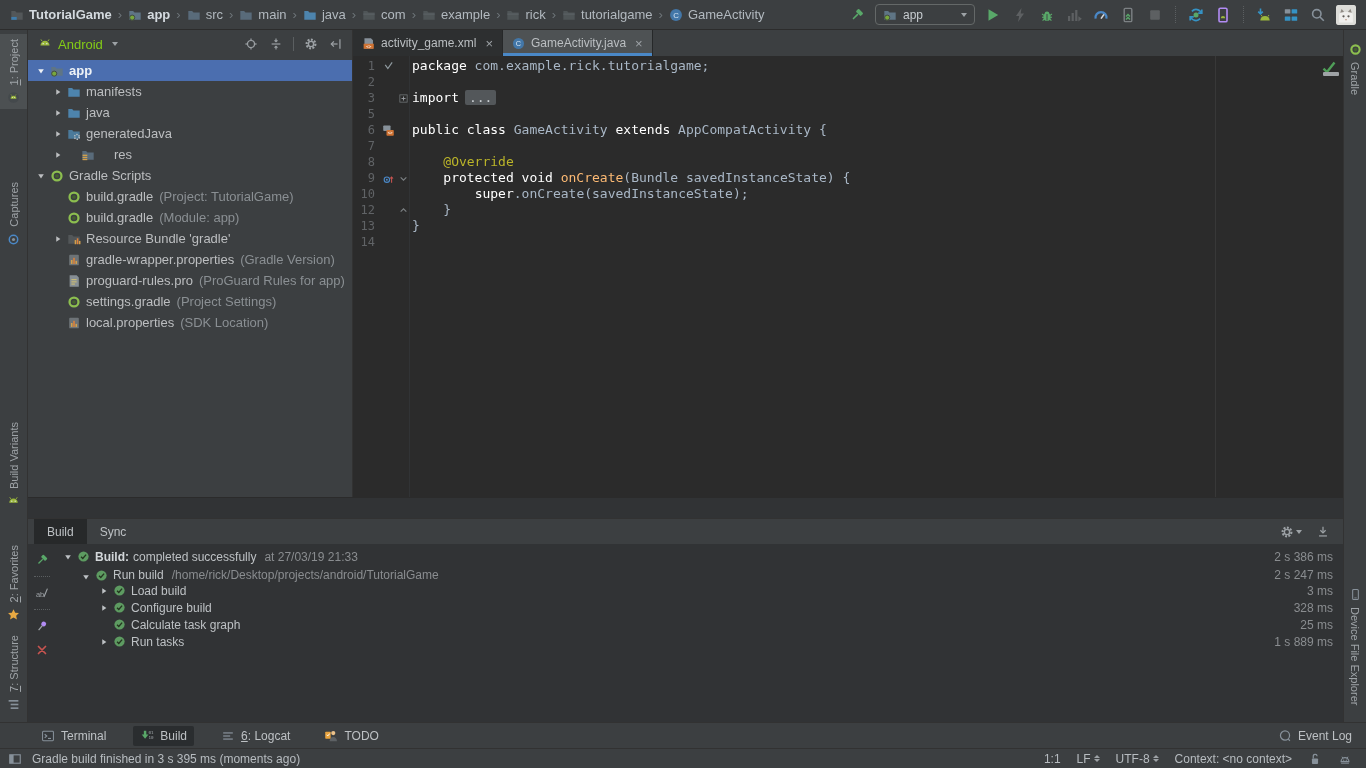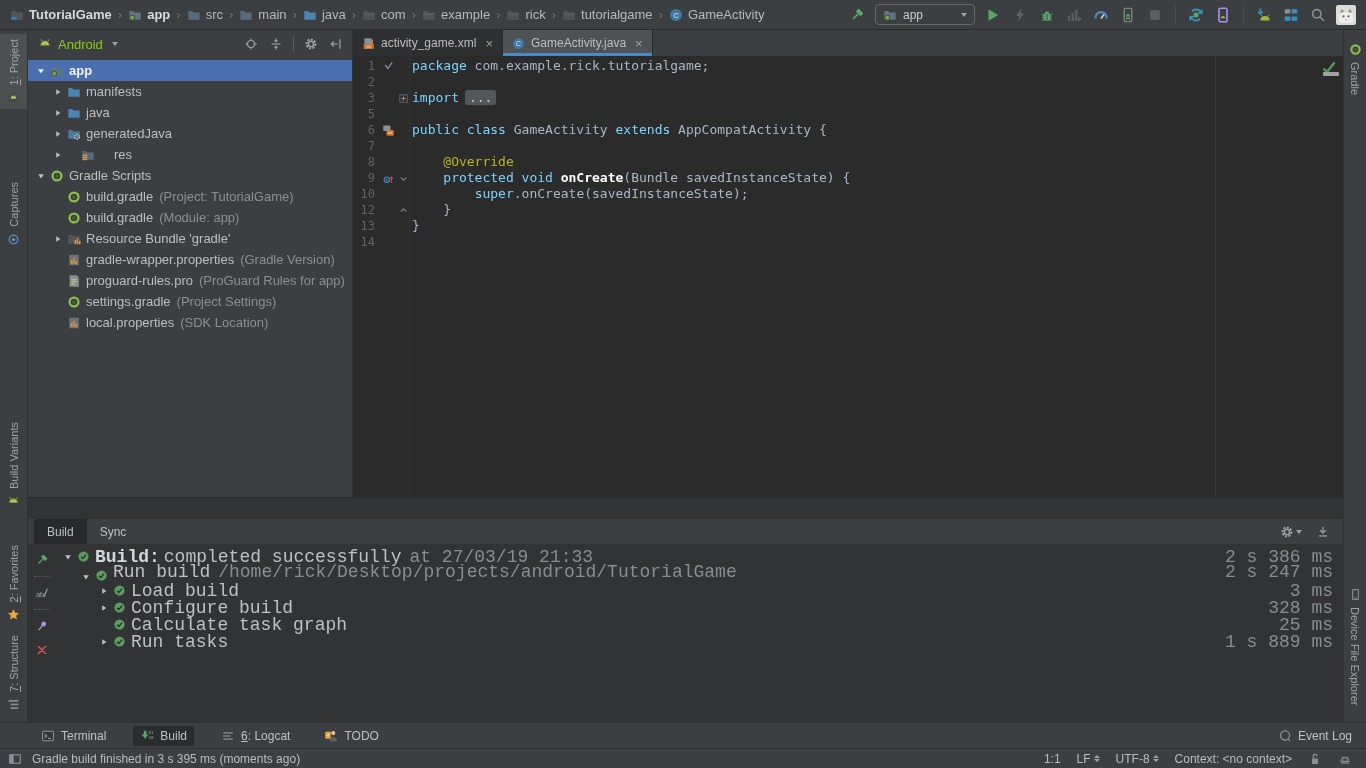--- a/index.html
+++ b/index.html
@@ -62,40 +62,40 @@
   .tab.active { background:#4e5254; box-shadow:inset 0 -3px 0 #4a88c7; }
   .tab-close { color:#9da2a6; font-size:13px; margin-left:3px; line-height:1; }
   #code-area { flex:1; position:relative; overflow:hidden; font-family:"DejaVu Sans Mono",monospace; font-size:13px; line-height:16px; padding-top:2px; }
   .gutter-line { position:absolute; left:56px; top:0; bottom:0; width:1px; background:#313335; }
   .guide-line { position:absolute; left:862px; top:0; bottom:0; width:1px; background:#383838; }
   .cl { display:flex; height:16px; align-items:center; position:relative; }
   .ln { width:26px; flex:none; text-align:right; padding-right:4px; color:#606366; font-size:12px; }
   .gi { width:18px; flex:none; display:flex; justify-content:center; }
   .gf { width:12px; flex:none; display:flex; justify-content:center; }
   .ct { padding-left:3px; white-space:pre; color:#a9b7c6; }
-  .tk-kw { color:#7dd3fc; }
+  .tk-kw { color:#ffffff; }
   .tk-pl { color:#a9b7c6; }
   .tk-ann { color:#bbb529; }
-  .tk-fn { color:#ffffff;font-weight:bold; }
+  .tk-fn { color:#fdba74; }
   .tk-fld { color:#9876aa; font-style:italic; }
   .tk-fold { background:#53575a; color:#c9ced2; border-radius:2px; padding:0 4px; margin-left:6px; }
   .editor-check { position:absolute; top:4px; right:6px; }
   .scroll-mark { position:absolute; top:16px; right:4px; width:16px; height:4px; background:#9fa3a6; border-radius:1px; }
 
   
   #build-panel { flex:1; min-height:0; display:flex; flex-direction:column; border-top:1px solid #2b2b2b; }
   #bp-strip { height:20px; flex:none; background:#313335; }
   #bp-header { height:26px; flex:none; display:flex; align-items:center; background:#3c3f41; border-top:1px solid #323232; padding:0 12px 0 6px; }
   .bp-tab { height:26px; display:flex; align-items:center; padding:0 13px; color:#bdc1c4; font-size:12px; }
   .bp-tab.active { background:#27292a; }
   #bp-header-icons { margin-left:auto; display:flex; align-items:center; gap:12px; }
   #bp-body { flex:1; min-height:0; display:flex; background:#313335; }
   #bp-side { width:28px; flex:none; display:flex; flex-direction:column; align-items:center; padding-top:8px; gap:8px; }
   .bp-side-sep { width:16px; border-top:1px dotted #5b5f61; }
-  #bp-tree { flex:1; min-width:0; padding:4px 0 0 4px; font-size:18px;font-family:Liberation Mono, monospace; }
+  #bp-tree { flex:1; min-width:0; padding:4px 0 0 4px; font-size:12px; }
   .bp-row { height:17px; display:flex; align-items:center; padding-right:10px; color:#bdc1c4; white-space:nowrap; }
   .bp-arrow { width:12px; flex:none; display:flex; justify-content:center; }
   .bp-ok { margin:0 5px 0 3px; }
   .bp-label b { color:#d3d7da; }
   .bp-detail { color:#8a8d90; margin-left:8px; }
   .bp-time { margin-left:auto; color:#8a8d90; }
 
   
   #bottom-bar { height:26px; flex:none; display:flex; align-items:center; background:#3c3f41; border-top:1px solid #323232; padding:0 14px 0 34px; gap:20px; font-size:12px; }
   .bb-tab { display:flex; align-items:center; gap:6px; color:#bdc1c4; padding:3px 7px; border-radius:2px; }

